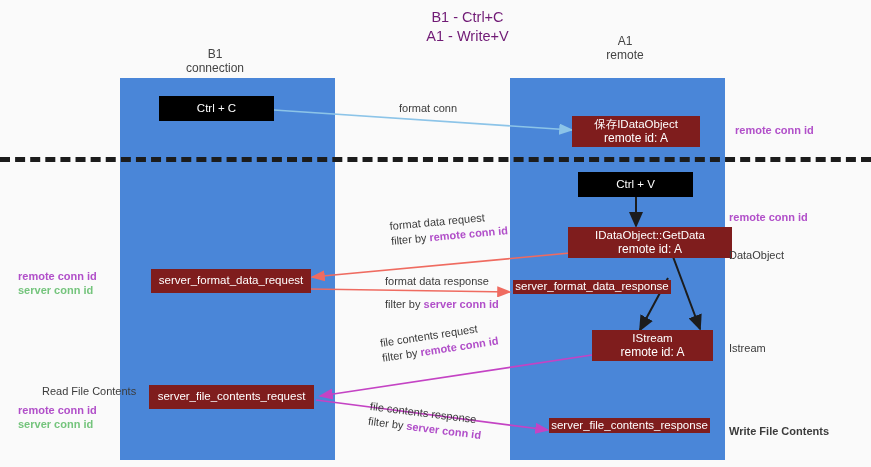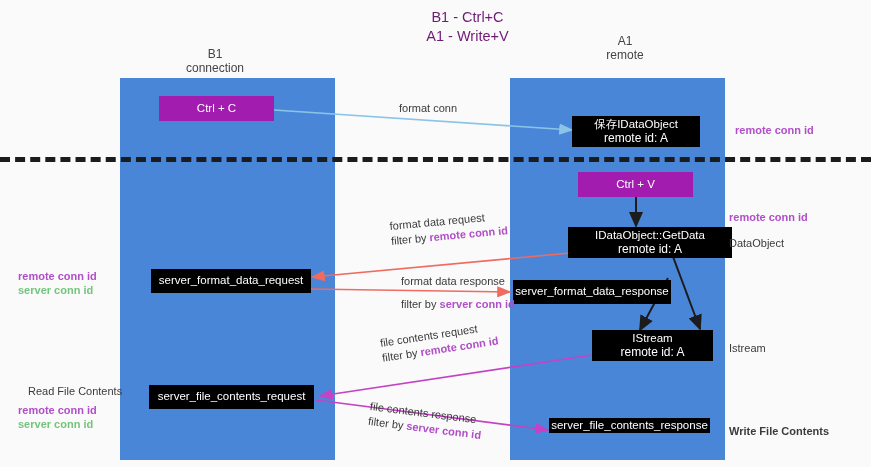--- a/index.html
+++ b/index.html
@@ -37,22 +37,22 @@
     display: flex;
     flex-direction: column;
     align-items: center;
     justify-content: center;
     color: #ffffff;
     font-size: 11.5px;
     line-height: 13.5px;
     text-align: center;
     padding: 2px 4px;
   }
-  .node.orange { background: #000000; }
-  .node.green  { background: #a21caf; }
+  .node.orange { background: #7f1d1d; }
+  .node.green  { background: #000000; }
   .node .l2 { font-size: 12px; }
 
   .edgelabel {
     position: absolute;
     color: #3b3b3b;
     font-size: 11px;
     line-height: 15px;
     white-space: nowrap;
   }
   .edgelabel.rot {
@@ -155,21 +155,21 @@
 
   <div class="node orange" style="left:568px; top:227px; width:164px; height:31px;">
     <span>IDataObject::GetData</span>
     <span class="l2">remote id: A</span>
   </div>
 
   <div class="node orange" style="left:151px; top:269px; width:160px; height:24px;">
     <span>server_format_data_request</span>
   </div>
 
-  <div class="node orange" style="left:513px; top:280px; width:158px; height:24px;">
+  <div class="node orange" style="left:513px; top:280px; width:158px; height:14px;">
     <span>server_format_data_response</span>
   </div>
 
   <div class="node orange" style="left:592px; top:330px; width:121px; height:31px;">
     <span>IStream</span>
     <span class="l2">remote id: A</span>
   </div>
 
   <div class="node orange" style="left:149px; top:385px; width:165px; height:24px;">
     <span>server_file_contents_request</span>
@@ -183,21 +183,21 @@
     <span>format conn</span>
   </div>
 
   <div class="edgelabel rot" style="left:389px; top:219px; transform: rotate(-5.3deg);">
     <div>format data request</div>
     <div>
       <span class="plain">filter by </span><span class="purple">remote conn id</span>
     </div>
   </div>
 
-  <div class="edgelabel" style="left:401px; top:274px;">
+  <div class="edgelabel" style="left:385px; top:274px;">
     <div>format data response</div>
     <div style="margin-top:8px;">
       <span class="plain">filter by </span><span class="purple">server conn id</span>
     </div>
   </div>
 
   <div class="edgelabel rot" style="left:379px; top:336px; transform: rotate(-8.5deg);">
     <div>file contents request</div>
     <div>
       <span class="plain">filter by </span><span class="purple">remote conn id</span>
@@ -212,38 +212,38 @@
   </div>
 
   <div class="side purple" style="left:735px; top:123px;">
     <span>remote conn id</span>
   </div>
 
   <div class="side purple" style="left:729px; top:210px;">
     <span>remote conn id</span>
   </div>
 
-  <div class="side plain" style="left:729px; top:236px;">
+  <div class="side plain" style="left:729px; top:248px;">
     <span>DataObject</span>
   </div>
 
   <div class="side plain" style="left:729px; top:341px;">
     <span>Istream</span>
   </div>
 
   <div class="side plain" style="left:729px; top:424px;font-weight:bold;">
     <span>Write File Contents</span>
   </div>
 
   <div class="side" style="left:18px; top:269px;">
     <div class="purple">remote conn id</div>
     <div class="green-t">server conn id</div>
   </div>
 
-  <div class="side plain" style="left:28px; top:384px;">
+  <div class="side plain" style="left:42px; top:384px;">
     <span>Read File Contents</span>
   </div>
 
   <div class="side" style="left:18px; top:403px;">
     <div class="purple">remote conn id</div>
     <div class="green-t">server conn id</div>
   </div>
 
 </div>
 

